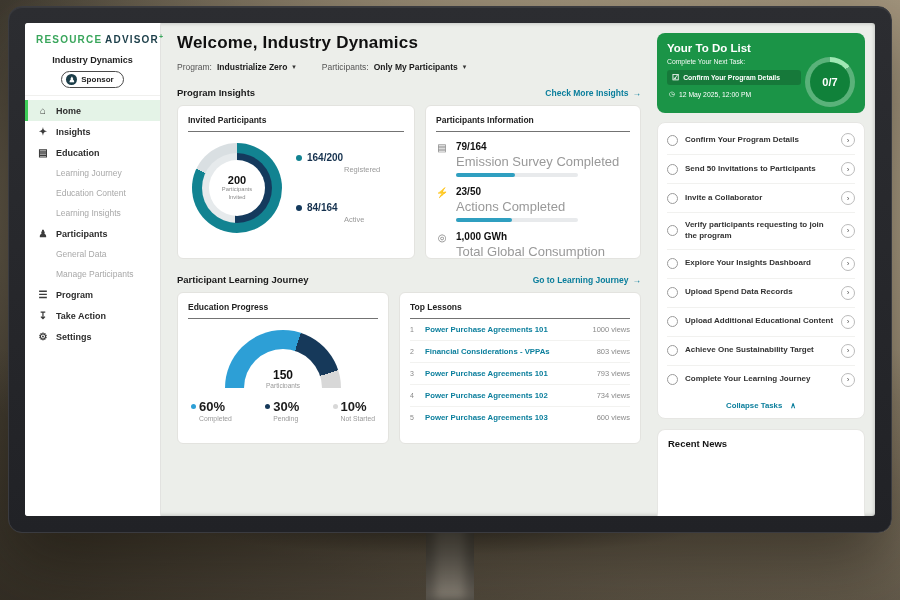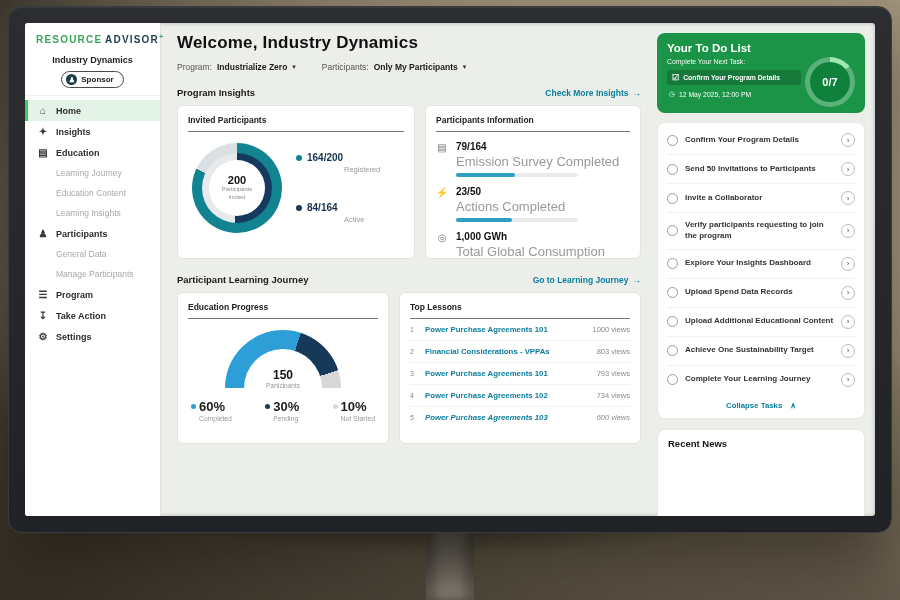--- a/index.html
+++ b/index.html
@@ -84,21 +84,21 @@
   .gauge { position:absolute; left:0; top:0; width:116px; height:116px; border-radius:50%; }
   .gauge-hole { position:absolute; left:19px; top:19px; width:78px; height:78px; border-radius:50%; background:#fff; }
   .gauge-center { position:absolute; left:0; right:0; bottom:-1px; text-align:center; }
   .g-val { font-size:12px; font-weight:bold; color:#111; }
   .g-lab { font-size:6.5px; color:#999; }
   .gauge-legend { display:flex; justify-content:space-between; margin-top:11px; padding:0 3px; }
   .gl-top { display:flex; align-items:center; gap:3px; font-size:13px; font-weight:bold; color:#1c1c1c; }
   .gl-dot { width:5px; height:5px; border-radius:50%; flex-shrink:0; }
   .gl-sub { font-size:6.8px; color:#999; margin-left:8px; margin-top:1px; }
   .lesson { display:flex; align-items:center; gap:7px; padding:6px 0; border-bottom:1px solid #f2f2f0; }
-  .lesson:last-child { border-bottom:none;font-style:italic; }
+  .lesson:last-child { border-bottom:none; }
   .ls-rank { font-size:7px; color:#888; width:8px; }
   .ls-title { font-size:7.8px; font-weight:bold; color:#0a7e9c; flex:1; cursor:pointer; }
   .ls-views { font-size:7.5px; color:#8a8a8a; }
 
   
   .rightpanel { width:222px; flex-shrink:0; padding:10px 10px 0 4px; display:flex; flex-direction:column; height:100%; }
   .todo-green { background:#1b9447; border-radius:8px; color:#fff; padding:9px 10px; position:relative; height:80px; flex-shrink:0; }
   .tg-title { font-size:11.5px; font-weight:bold; }
   .tg-sub { font-size:6.8px; margin-top:4px; opacity:.95; }
   .tg-task { display:flex; gap:4px; align-items:center; background:rgba(0,0,0,.18); border-radius:3px;

